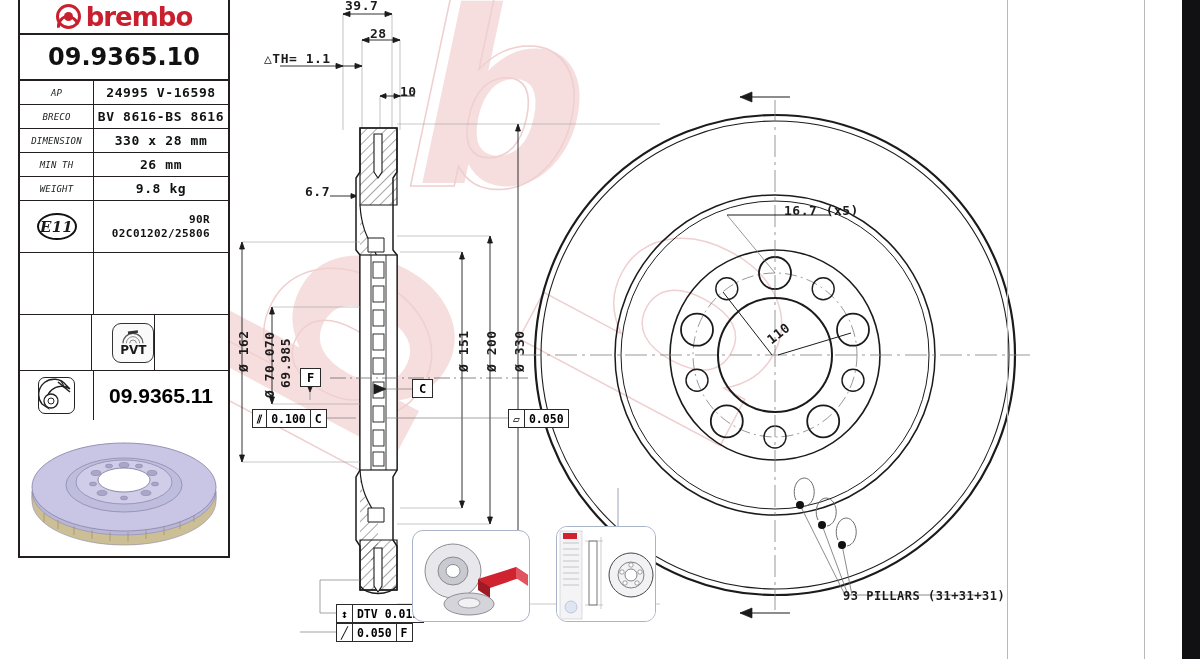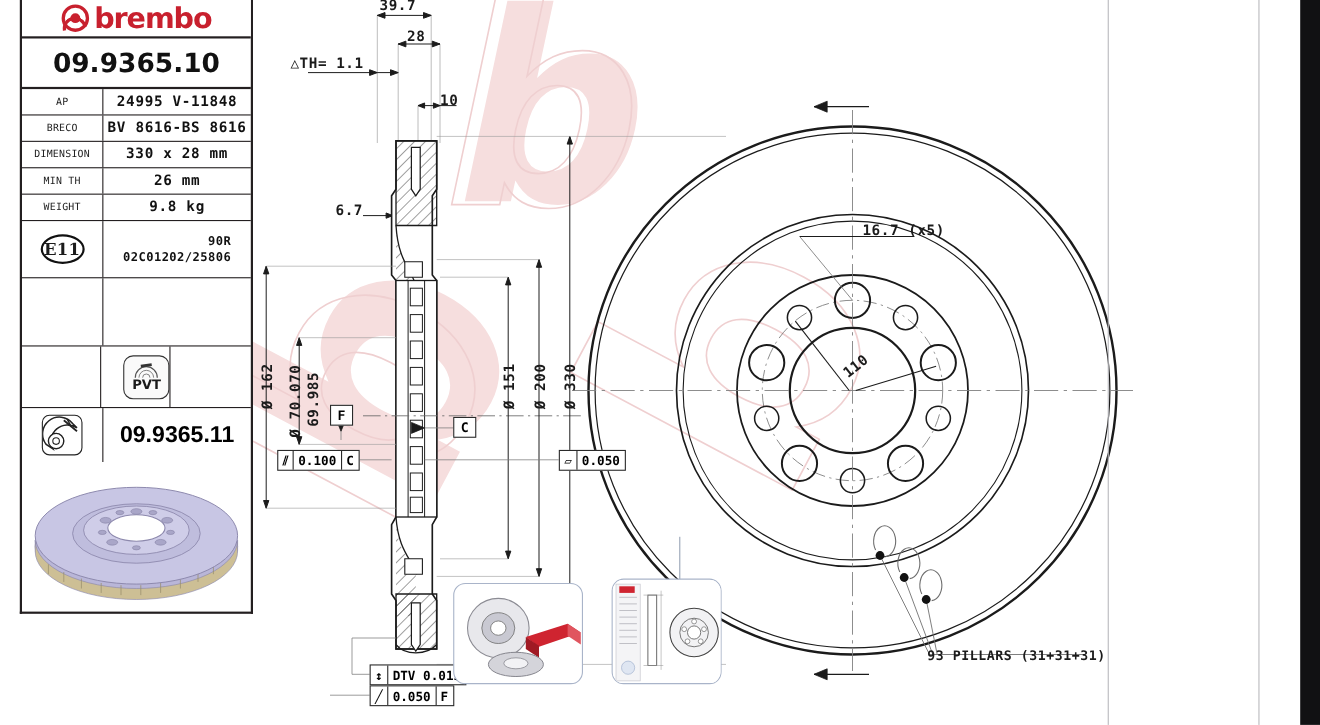--- a/index.html
+++ b/index.html
@@ -35,21 +35,21 @@
     position: absolute; left: 985px; top: 612px;
     font-family: "DejaVu Sans", sans-serif; font-size: 29px; font-weight: 400;
     color: transparent; -webkit-text-stroke: 1.2px #c9c9cc; white-space: nowrap;
   }
 
   
   .tbl { position: absolute; left: 6px; top: 0px; width: 212px; border: 2px solid #231f20; border-top: none; background: #fff; margin-left: 12px; }
   .tbl .row { display: flex; border-top: 1.6px solid #231f20; }
   .tbl .row:first-child { border-top: none; }
   .cl { width: 74px; border-right: 1.4px solid #231f20; display: flex; align-items: center; justify-content: center;
-        font-size: 9px; letter-spacing: .2px; color: #1b1b1b; padding: 4px 1px; }
+        font-size: 9px; letter-spacing: .2px; color: #1b1b1b; padding: 4px 1px; font-style: italic; }
   .cr { flex: 1; display: flex; align-items: center; justify-content: center;
         font-size: 13px; letter-spacing: .6px; color: #111; padding: 4px 2px; font-weight: 700; }
   .logo-row { height: 35px; display: flex; align-items: center; justify-content: center; gap: 5px; background: #fff; border-bottom: 2px solid #231f20; }
   .logo-txt { font-family: "DejaVu Sans", sans-serif; font-size: 26px; font-weight: 700; color: #c8202e; letter-spacing: -1px; }
   .logo-mark { width: 25px; height: 25px; border-radius: 50%; border: 3px solid #c8202e; position: relative; }
   .logo-mark::after { content: ""; position: absolute; left: 5px; top: 5px; width: 9px; height: 9px; border-radius: 50%; background: #c8202e; }
   .logo-mark::before { content: ""; position: absolute; left: -2px; top: 8px; width: 16px; height: 16px; border-radius: 50%; border: 3px solid #c8202e; border-color: #c8202e transparent transparent #c8202e; transform: rotate(35deg); }
   .pn-row { height: 45px; display: flex; align-items: center; justify-content: center; border-bottom: 1.6px solid #231f20; }
   .pn-txt { font-family: "DejaVu Sans", sans-serif; font-size: 24px; font-weight: 700; letter-spacing: 0px; color: #111; }
   .e11-row { height: 52px; }
@@ -386,21 +386,21 @@
     <div class="logo-mark"></div>
     <div class="logo-txt">brembo</div>
   </div>
 
   <div class="pn-row">
     <div class="pn-txt">09.9365.10</div>
   </div>
 
   <div class="row">
     <div class="cl">AP</div>
-    <div class="cr">24995 V-11848</div>
+    <div class="cr">24995 V-16598</div>
   </div>
   <div class="row">
     <div class="cl">BRECO</div>
     <div class="cr">BV 8616-BS 8616</div>
   </div>
   <div class="row">
     <div class="cl">DIMENSION</div>
     <div class="cr">330 x 28 mm</div>
   </div>
   <div class="row">

